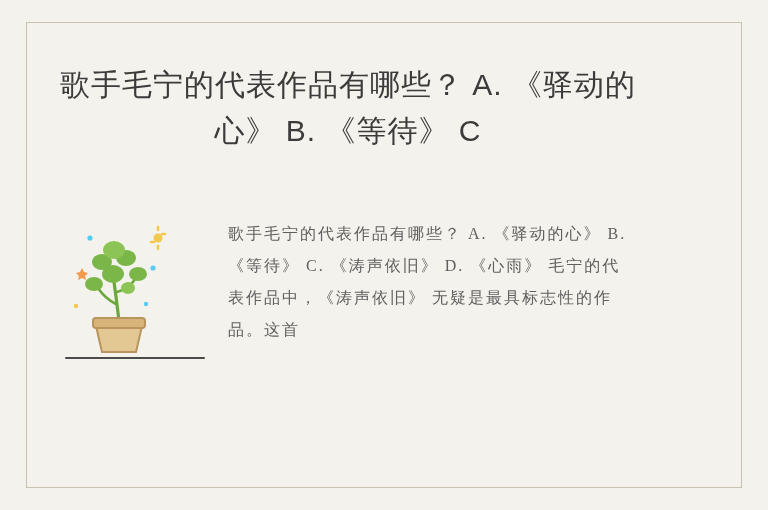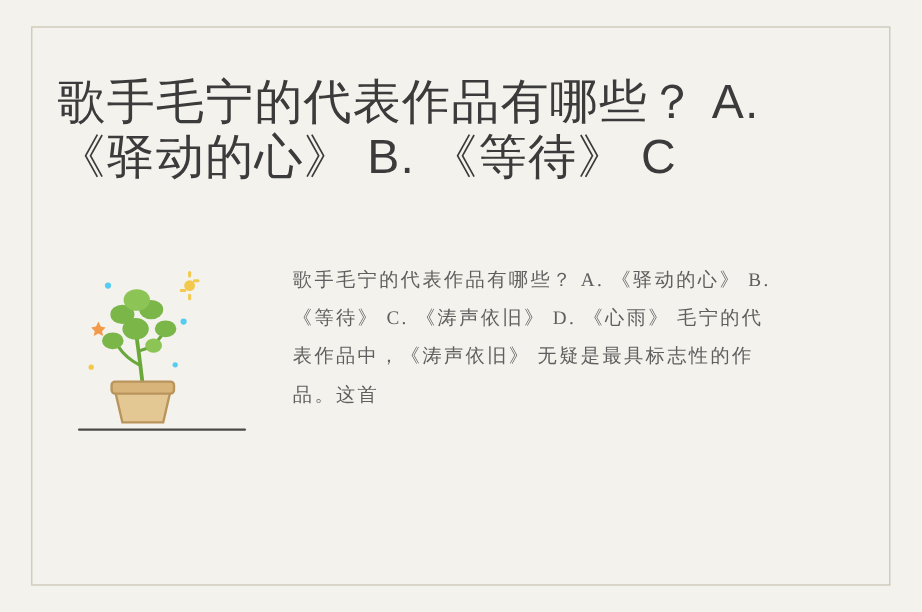--- a/index.html
+++ b/index.html
@@ -27,45 +27,45 @@
     right: 26px;
     bottom: 22px;
     border: 1px solid #c9c2b2;
     box-sizing: border-box;
   }
   .title {
     position: absolute;
     left: 48px;
     top: 62px;
     width: 600px;
-    font-size: 40px;
+    font-size: 30px;
     line-height: 46px;
     color: #3b3b3b;
     letter-spacing: 1px;
     font-family: "Liberation Sans", sans-serif;
     font-weight: 400;
+    text-align: center;
   }
   .illus {
     position: absolute;
     left: 58px;
     top: 200px;
     width: 150px;
     height: 170px;
   }
   .body-text {
     position: absolute;
     left: 228px;
     top: 218px;
     width: 400px;
     font-size: 16px;
     line-height: 32px;
     color: #5f5f5f;
     letter-spacing: 2px;
     font-family: "Liberation Serif", serif;
-    margin-left: 16px;
   }
 </style>
 </head>
 <body>
 
 <div class="page">
 
   <div class="frame"></div>
 
   <div class="title">歌手毛宁的代表作品有哪些？ A. 《驿动的心》 B. 《等待》 C</div>

